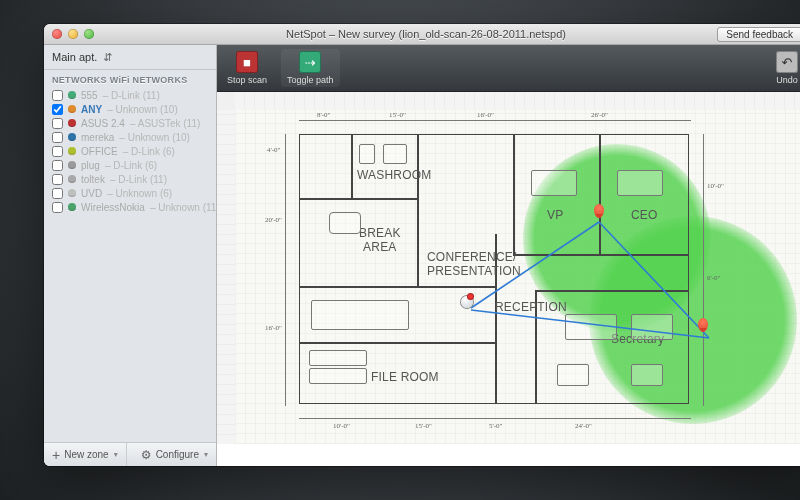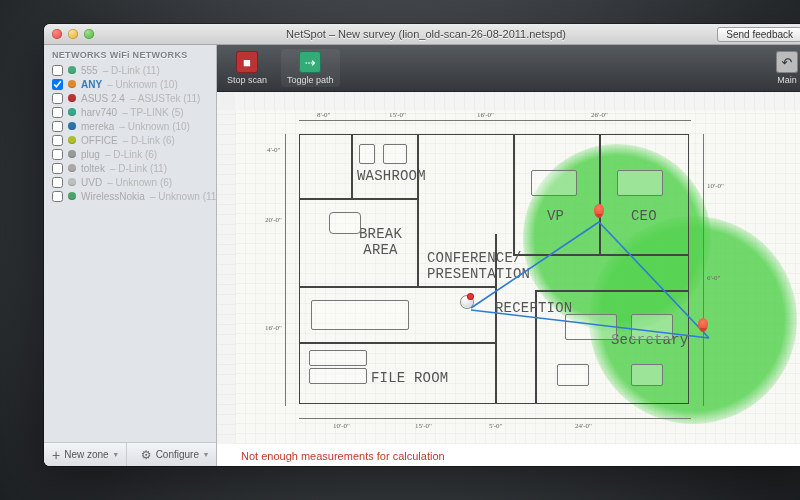--- a/index.html
+++ b/index.html
@@ -48,21 +48,21 @@
   .corner{position:absolute;left:0;top:0;width:18px;height:18px;background:#f0f0f0;border-right:1px solid #c9c9c9;border-bottom:1px solid #c9c9c9;}
   .paper{position:absolute;left:18px;top:18px;right:0;bottom:22px;background:
       linear-gradient(#f8f8f4,#f8f8f4),
       repeating-linear-gradient(0deg,rgba(0,0,0,.03) 0 1px,transparent 1px 10px),
       repeating-linear-gradient(90deg,rgba(0,0,0,.03) 0 1px,transparent 1px 10px);
       background-blend-mode:multiply;}
   
   .plan{position:absolute;left:64px;top:24px;width:392px;height:272px;}
   .plan *{position:absolute;}
   .wall{border:1.5px solid #444;}
-  .lbl{font-family:Liberation Mono, monospace;color:#555;font-size:14px;letter-spacing:.2px;}
+  .lbl{font-family:Liberation Sans, sans-serif;color:#555;font-size:12px;letter-spacing:.2px;}
   .dim{font-family:"Comic Sans MS",cursive;color:#666;font-size:7px;}
   .dimline{border-top:1px solid #777;}
   .dimline.v{border-top:none;border-left:1px solid #777;}
   
   .heat{position:absolute;border-radius:50%;background:radial-gradient(circle,#53d24e 0%,#53d24e 62%,rgba(83,210,78,0) 74%);opacity:.82;}
   .pin{position:absolute;width:10px;height:14px;background:radial-gradient(circle at 50% 30%,#ff7a59,#d63e2a);border-radius:50% 50% 50% 50% / 45% 45% 55% 55%;transform:rotate(0deg);}
   .pin::after{content:"";position:absolute;left:50%;bottom:-4px;transform:translateX(-50%);border:4px solid transparent;border-top-color:#d63e2a;}
   .ap{position:absolute;width:12px;height:12px;border-radius:50%;background:radial-gradient(circle at 35% 30%,#fff,#c7cfd6);box-shadow:0 0 0 1px #888;}
   .ap::before{content:"";position:absolute;width:5px;height:5px;border-radius:50%;background:#e33;left:7px;top:-2px;box-shadow:0 0 0 1px #a22;}
   .pathline{position:absolute;}
@@ -82,45 +82,43 @@
       <div class="tl y"></div>
       <div class="tl g"></div>
     </div>
     <div class="title-text">NetSpot – New survey (lion_old-scan-26-08-2011.netspd)</div>
     <div class="feedback-btn">Send feedback</div>
   </div>
 
   <div class="content">
 
     <div class="sidebar">
+      <div class="zone-picker">
+        <span>Main apt.</span>
+        <span class="updown">⇵</span>
+      </div>
       <div class="detected-hdr">NETWORKS WiFi NETWORKS</div>
       <div class="netlist" id="netlist">
           <div class="net">
             <input type="checkbox" style="">
             <span class="dot" style="background:#4a7"></span>
             <span class="ssid-col ">555</span>
             <span class="ssid-det"> – D-Link (11)</span>
           </div>
           <div class="net">
             <input type="checkbox" checked="" style="">
             <span class="dot" style="background:#e08a2e"></span>
             <span class="ssid-col on">ANY</span>
             <span class="ssid-det"> – Unknown (10)</span>
           </div>
           <div class="net">
             <input type="checkbox" style="">
             <span class="dot" style="background:#b33"></span>
             <span class="ssid-col ">ASUS 2.4</span>
             <span class="ssid-det"> – ASUSTek (11)</span>
-          </div>
-          <div class="net">
-            <input type="checkbox" style="">
-            <span class="dot" style="background:#3a8"></span>
-            <span class="ssid-col ">harv740</span>
-            <span class="ssid-det"> – TP-LINK (5)</span>
           </div>
           <div class="net">
             <input type="checkbox" style="">
             <span class="dot" style="background:#2e74a9"></span>
             <span class="ssid-col ">mereka</span>
             <span class="ssid-det"> – Unknown (10)</span>
           </div>
           <div class="net">
             <input type="checkbox" style="">
             <span class="dot" style="background:#aebf2e"></span>
@@ -172,21 +170,21 @@
           <div class="ticon stop">■</div>
           <span>Stop scan</span>
         </div>
         <div class="tbtn toggle">
           <div class="ticon path">⇢</div>
           <span>Toggle path</span>
         </div>
         <div class="spacer"></div>
         <div class="tbtn">
           <div class="ticon undo">↶</div>
-          <span>Main</span>
+          <span>Undo</span>
         </div>
       </div>
 
       <div class="canvas-wrap">
         <div class="corner"></div>
         <div class="ruler-h"></div>
         <div class="ruler-v"></div>
 
         <div class="paper">
 
@@ -260,18 +258,17 @@
               <line x1="410" y1="204" x2="172" y2="176"></line>
             </svg>
 
           <div id="pins-root">
               <div class="pin" style="left: 359px; top: 94px;"></div>
               <div class="pin" style="left: 463px; top: 208px;"></div>
               <div class="ap" style="left: 226px; top: 186px;"></div>
             </div>
 
         </div>
-        <div class="status">Not enough measurements for calculation</div>
       </div>
     </div>
 
   </div>
 </div>
 
 </body></html>

